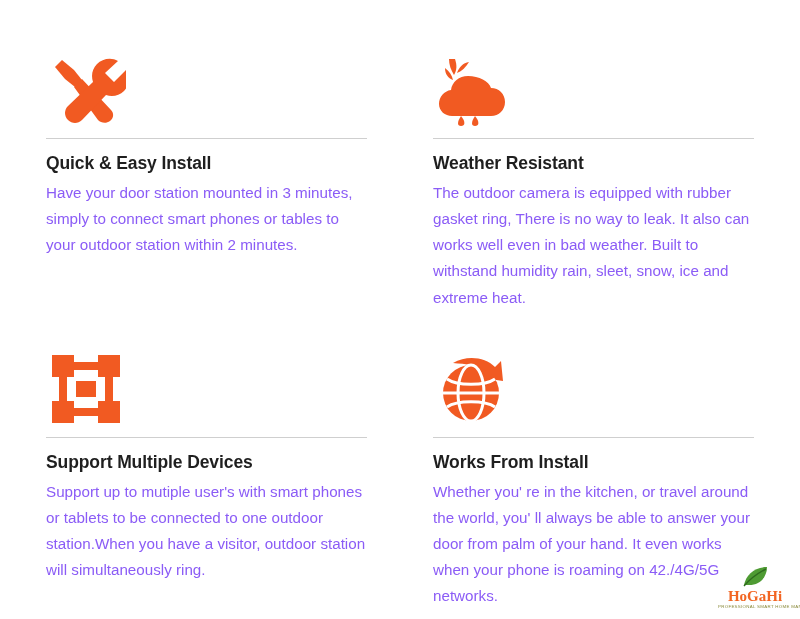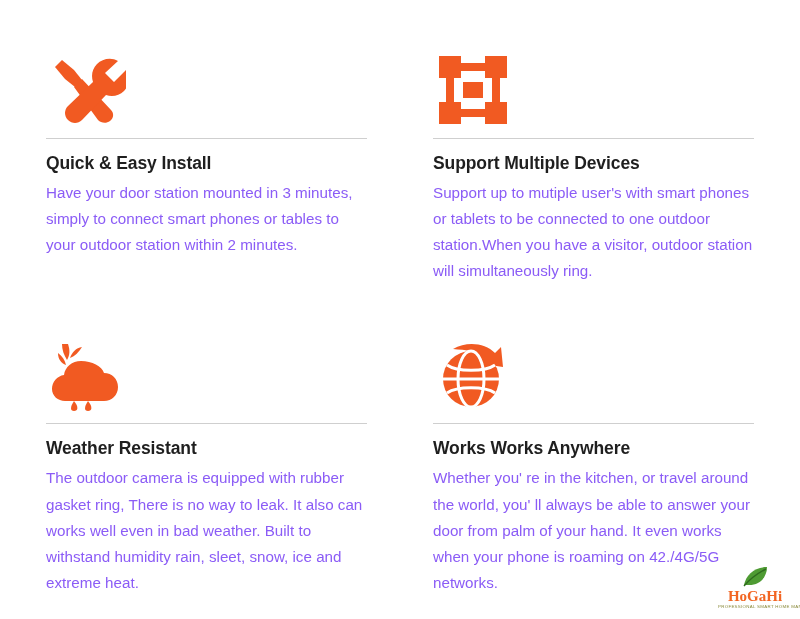--- a/index.html
+++ b/index.html
@@ -99,20 +99,38 @@
         </g>
       </svg>
     </div>
     <div class="divider"></div>
     <div class="feature-title">Quick &amp; Easy Install</div>
     <div class="feature-body">Have your door station mounted in 3 minutes, simply to connect smart phones or tables to your outdoor station within 2 minutes.</div>
   </div>
 
   <div class="cell">
     <div class="icon-wrap">
+      <svg width="78" height="70" viewBox="0 0 78 70" aria-hidden="true">
+        <g fill="#f15a22">
+          <path d="M20 3 C22 9 22 14 19 19 C16 14 14 9 14 3 Z"></path>
+          <path d="M34 6 C31 11 27 15 22 17 C24 11 28 7 34 6 Z"></path>
+          <path d="M10 12 C14 15 17 19 18 24 C13 22 10 18 10 12 Z"></path>
+          <path d="M33 20 C24 20 17 26 16 34 C9 35 4 41 4 48 C4 55 10 60 17 60 L56 60 C64 60 70 54 70 46 C70 38 64 32 56 32 C54 25 44 20 33 20 Z"></path>
+          <path d="M26 60 C22 66 22 70 26 70 C30 70 31 66 26 60 Z"></path>
+          <path d="M40 60 C36 66 36 70 40 70 C44 70 45 66 40 60 Z"></path>
+        </g>
+      </svg>
+    </div>
+    <div class="divider"></div>
+    <div class="feature-title">Weather Resistant</div>
+    <div class="feature-body">The outdoor camera is equipped with rubber gasket ring, There is no way to leak. It also can works well even in bad weather. Built to withstand humidity rain, sleet, snow, ice and extreme heat.</div>
+  </div>
+
+  <div class="cell">
+    <div class="icon-wrap">
       <svg width="76" height="72" viewBox="0 0 76 72" aria-hidden="true">
         <g fill="#f15a22">
           <rect x="4" y="2" width="22" height="22"></rect>
           <rect x="50" y="2" width="22" height="22"></rect>
           <rect x="4" y="48" width="22" height="22"></rect>
           <rect x="50" y="48" width="22" height="22"></rect>
           <rect x="26" y="9" width="24" height="8"></rect>
           <rect x="26" y="55" width="24" height="8"></rect>
           <rect x="11" y="24" width="8" height="24"></rect>
           <rect x="57" y="24" width="8" height="24"></rect>
@@ -120,53 +138,35 @@
         </g>
       </svg>
     </div>
     <div class="divider"></div>
     <div class="feature-title">Support Multiple Devices</div>
     <div class="feature-body">Support up to mutiple user's with smart phones or tablets to be connected to one outdoor station.When you have a visitor, outdoor station will simultaneously ring.</div>
   </div>
 
   <div class="cell">
     <div class="icon-wrap">
-      <svg width="78" height="70" viewBox="0 0 78 70" aria-hidden="true">
-        <g fill="#f15a22">
-          <path d="M20 3 C22 9 22 14 19 19 C16 14 14 9 14 3 Z"></path>
-          <path d="M34 6 C31 11 27 15 22 17 C24 11 28 7 34 6 Z"></path>
-          <path d="M10 12 C14 15 17 19 18 24 C13 22 10 18 10 12 Z"></path>
-          <path d="M33 20 C24 20 17 26 16 34 C9 35 4 41 4 48 C4 55 10 60 17 60 L56 60 C64 60 70 54 70 46 C70 38 64 32 56 32 C54 25 44 20 33 20 Z"></path>
-          <path d="M26 60 C22 66 22 70 26 70 C30 70 31 66 26 60 Z"></path>
-          <path d="M40 60 C36 66 36 70 40 70 C44 70 45 66 40 60 Z"></path>
-        </g>
-      </svg>
-    </div>
-    <div class="divider"></div>
-    <div class="feature-title">Weather Resistant</div>
-    <div class="feature-body">The outdoor camera is equipped with rubber gasket ring, There is no way to leak. It also can works well even in bad weather. Built to withstand humidity rain, sleet, snow, ice and extreme heat.</div>
-  </div>
-
-  <div class="cell">
-    <div class="icon-wrap">
       <svg width="74" height="72" viewBox="0 0 74 72" aria-hidden="true">
         <g fill="#f15a22">
           <circle cx="36" cy="40" r="28"></circle>
           <path d="M18 10 C32 2 50 4 60 14 L66 8 L68 28 L48 25 L54 20 C45 12 30 11 18 10 Z"></path>
         </g>
         <g stroke="#ffffff" stroke-width="3" fill="none">
           <ellipse cx="36" cy="40" rx="13" ry="28"></ellipse>
           <line x1="8" y1="40" x2="64" y2="40"></line>
           <path d="M12 26 C22 33 50 33 60 26"></path>
           <path d="M12 54 C22 47 50 47 60 54"></path>
         </g>
       </svg>
     </div>
     <div class="divider"></div>
-    <div class="feature-title">Works Works Anywhere</div>
+    <div class="feature-title">Works From Install</div>
     <div class="feature-body">Whether you' re in the kitchen, or travel around the world, you' ll always be able to answer your door from palm of your hand. It even works when your phone is roaming on 42./4G/5G networks.</div>
   </div>
 
 </div>
 
 <div class="logo">
   <span class="logo-leaf">
     <svg width="30" height="22" viewBox="0 0 30 22" aria-hidden="true">
       <path d="M4 20 C6 10 14 2 27 2 C27 12 20 20 9 20 Z" fill="#4e9b33"></path>
       <path d="M4 21 C10 14 18 8 26 4" stroke="#2f6b1e" stroke-width="1.4" fill="none"></path>

